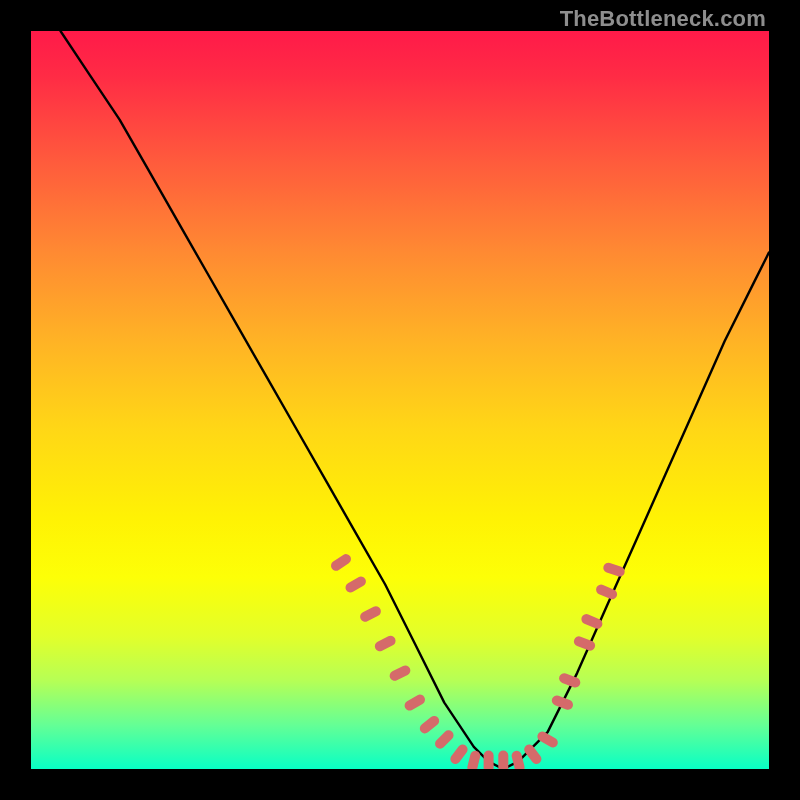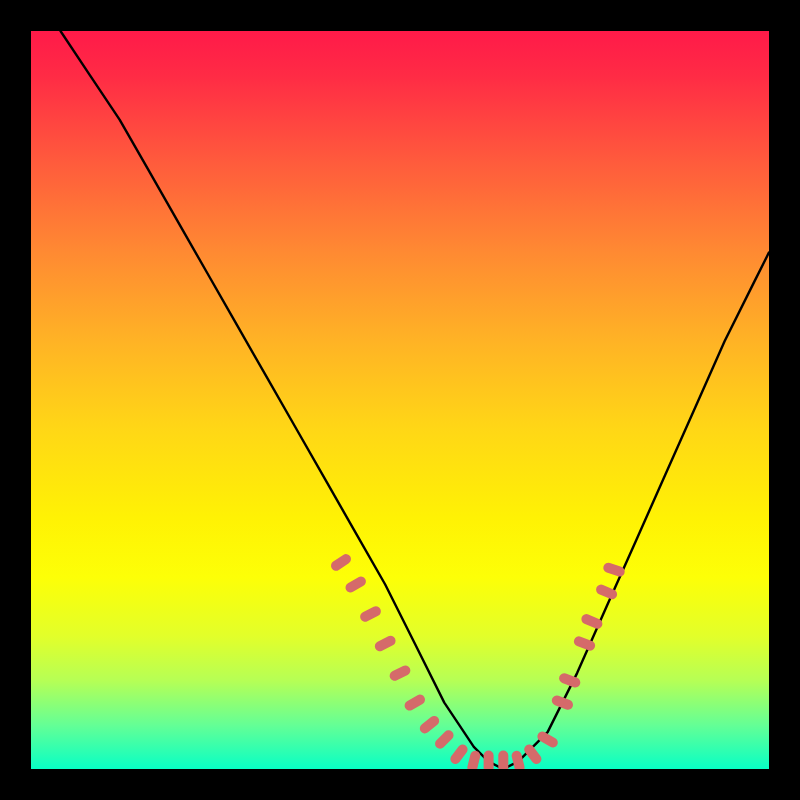--- a/index.html
+++ b/index.html
@@ -62,20 +62,21 @@
     top: 0;
     width: 738px;
     height: 738px;
   }
 </style>
 </head>
 <body>
 
 <div class="frame">
 
+  <div class="watermark">TheBottleneck.com</div>
 
   <div class="plot-area">
     <svg class="curve-layer" viewBox="0 0 738 738" preserveAspectRatio="none">
       <g id="curve-group">
           <path d="M29.5 0.0 L59.0 44.3 L88.6 88.6 L118.1 140.2 L147.6 191.9 L177.1 243.5 L206.6 295.2 L236.2 346.9 L265.7 398.5 L295.2 450.2 L324.7 501.8 L354.2 553.5 L383.8 612.5 L413.3 671.6 L428.0 693.7 L442.8 715.9 L457.6 730.6 L472.3 738.0 L487.1 730.6 L516.6 701.1 L546.1 642.1 L575.6 575.6 L605.2 509.2 L634.7 442.8 L664.2 376.4 L693.7 310.0 L723.2 250.9 L738.0 221.4" fill="none" stroke="#000000" stroke-width="2.4" stroke-linejoin="round" stroke-linecap="round"></path>
         </g>
       <g id="marker-group">
           <rect x="305.0" y="520.4" width="10" height="22" rx="5" fill="#d56a6a" transform="rotate(56.3 310.0 531.4)"></rect>
           <rect x="319.7" y="542.5" width="10" height="22" rx="5" fill="#d56a6a" transform="rotate(60.3 324.7 553.5)"></rect>
           <rect x="334.5" y="572.0" width="10" height="22" rx="5" fill="#d56a6a" transform="rotate(63.4 339.5 583.0)"></rect>

